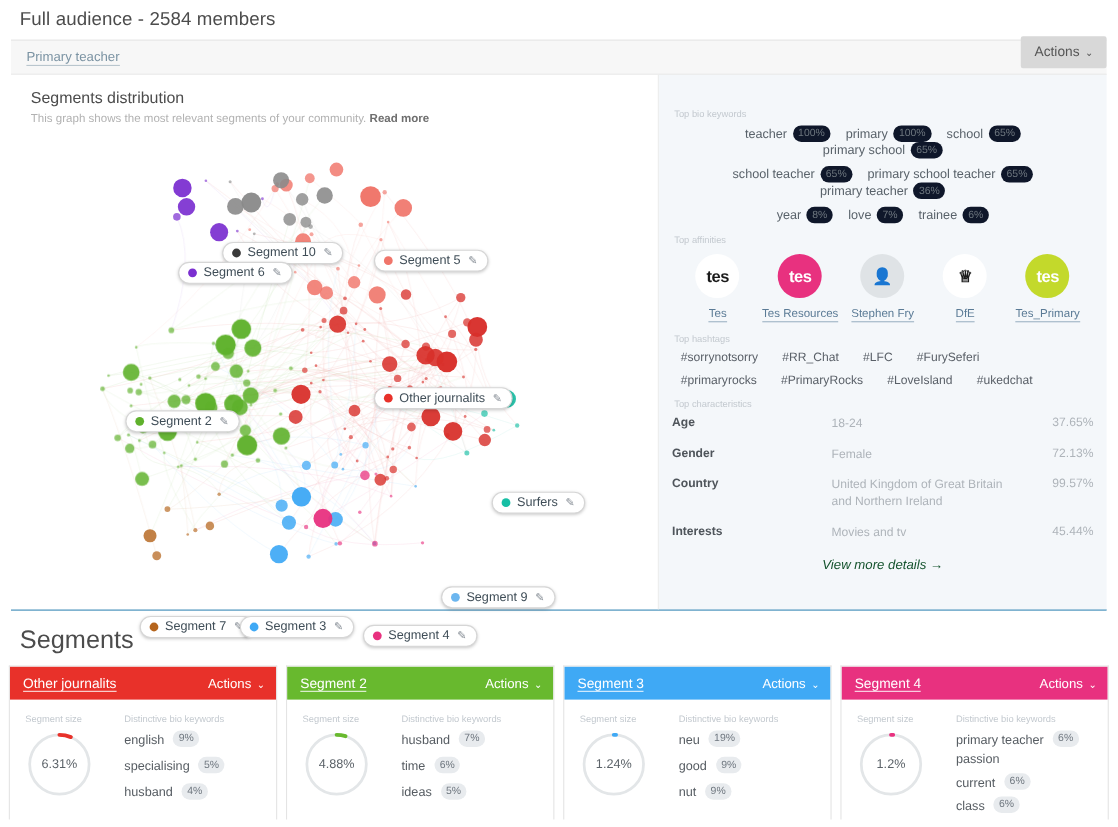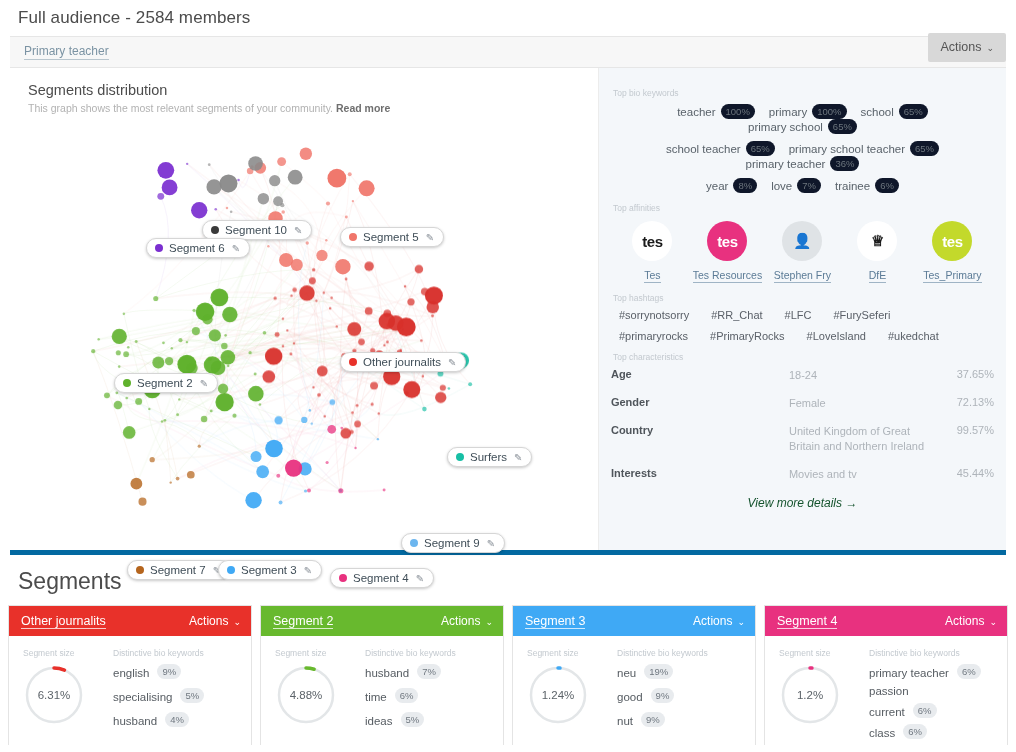--- a/index.html
+++ b/index.html
@@ -50,21 +50,21 @@
     cursor: pointer;
     display: flex; align-items: center; gap: 5px;
   }
   .caret { font-size: 9px; position: relative; top: 1px; }
 
   
   .main {
     display: flex;
     margin: 0 10px;
     height: 487px;
-    border-bottom: 5px solid #0369a1;
+    border-bottom: 1px solid #0369a1;
   }
   .graph-pane {
     width: 595px;
     position: relative;
     background: #ffffff;
     border-right: 1px solid #ececec;
   }
   .graph-head { padding: 14px 0 0 18px; }
   .graph-title { font-size: 14.5px; color: #4c4c4c; }
   .graph-sub {
@@ -96,21 +96,21 @@
 
   
   .info-pane {
     width: 411px;
     background: #f4f7fa;
     padding: 10px 12px 0 12px;
     position: relative;
     font-size: 11px;
   }
   .sec-label {
-    font-size: 8.5px; color: #c3c9cf; margin: 10px 0 6px 2px;
+    font-size: 8.5px; color: #c3c9cf; margin: 20px 0 6px 2px;
   }
   .kw-rows { text-align: center; }
   .kw-row { margin-bottom: 7px; }
   .kw {
     display: inline-flex; align-items: center; gap: 5px;
     margin: 0 7px; font-size: 11.5px; color: #59626a;
   }
   .kw b {
     background: #0f172a; color: #6d767e;
     border-radius: 9px; padding: 2px 5px;
@@ -137,21 +137,21 @@
   .tag-rows { margin: 2px 0 4px 8px; }
   .tag-row { margin-bottom: 9px; }
   .tag { display: inline-block; margin-right: 22px; font-size: 11px; color: #5b6views; color:#5a6068; }
 
   
   .char-row {
     display: flex; align-items: flex-start;
     margin-bottom: 13px;
   }
   .char-k { width: 145px; font-size: 11px; color: #4f555b; font-weight: bold; }
-  .char-v { flex: 1; font-size: 11px; color: #aeb4ba; line-height: 15px; margin-left: 33px; }
+  .char-v { flex: 1; font-size: 11px; color: #aeb4ba; line-height: 15px; }
   .char-p { width: 62px; text-align: right; font-size: 11px; color: #aeb4ba; }
 
   .more-link {
     text-align: center; margin-top: 14px;
     font-size: 12px; color: #14532d; cursor: pointer; font-style: italic;
   }
 
   
   .seg-head {
     font-size: 23px; color: #4c4c4c;
@@ -689,21 +689,21 @@
             <circle cx="465.7" cy="271.4" r="2.0" fill="#17bfa5" opacity="0.64"></circle>
           </g>
       </svg>
     </div>
     <div id="pill-layer">
         <div class="seg-pill" style="left: 192px; top: 152px;">
           <span class="seg-dot" style="background:#3a3a3a"></span>
           <span>Segment 10</span>
           <span class="pencil">✎</span>
         </div>
-        <div class="seg-pill" style="left: 136px; top: 170px;">
+        <div class="seg-pill" style="left: 152px; top: 170px;">
           <span class="seg-dot" style="background:#7b2fd0"></span>
           <span>Segment 6</span>
           <span class="pencil">✎</span>
         </div>
         <div class="seg-pill" style="left: 330px; top: 159px;">
           <span class="seg-dot" style="background:#f0756a"></span>
           <span>Segment 5</span>
           <span class="pencil">✎</span>
         </div>
         <div class="seg-pill" style="left: 330px; top: 284px;">

